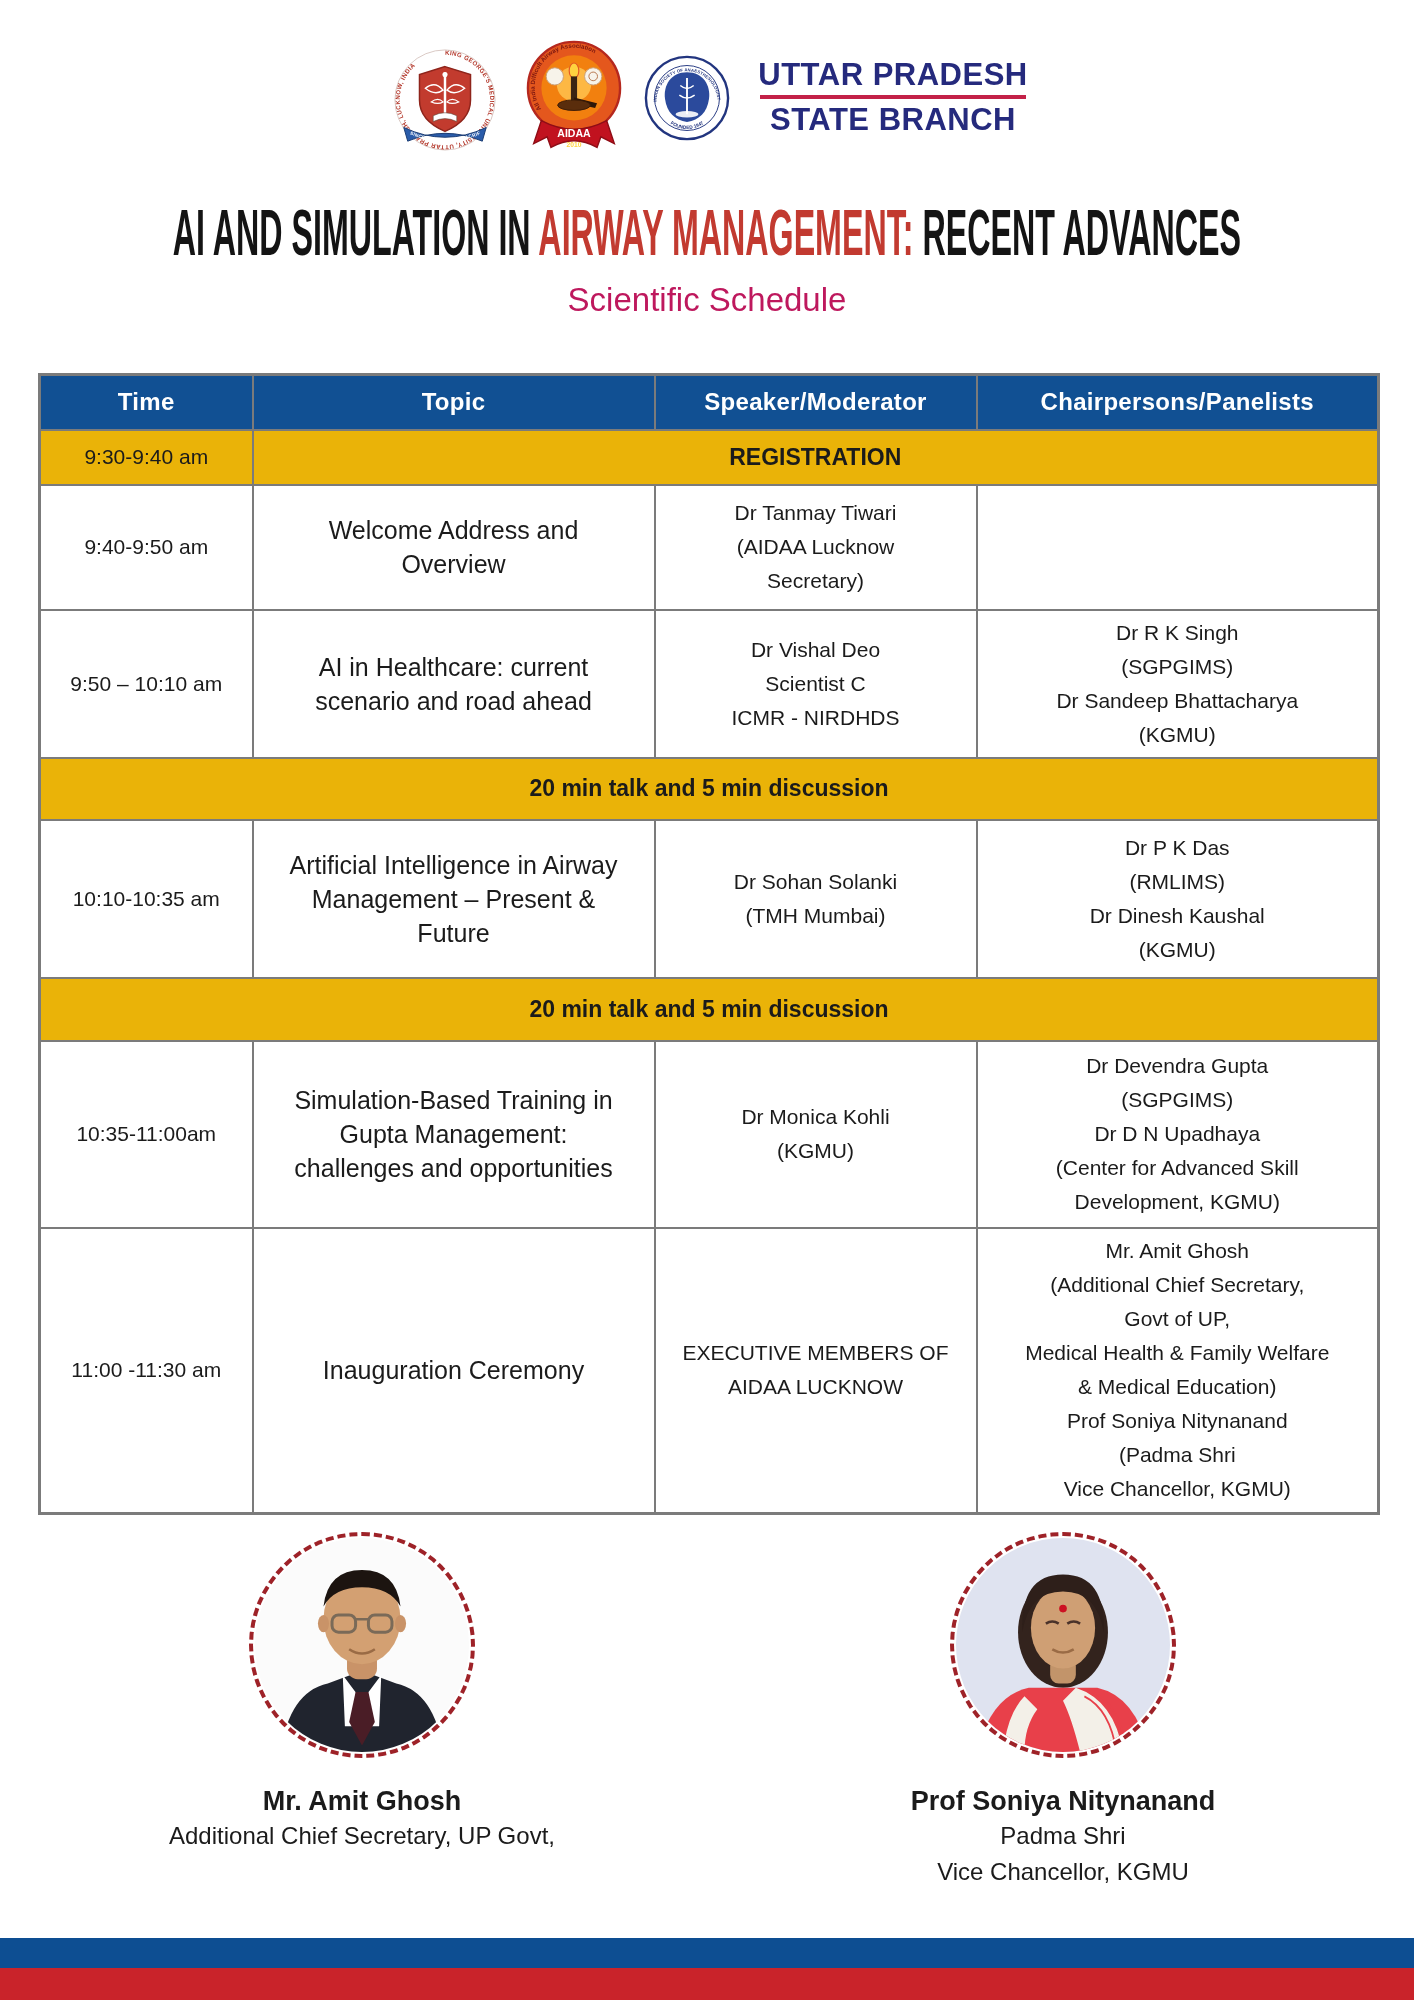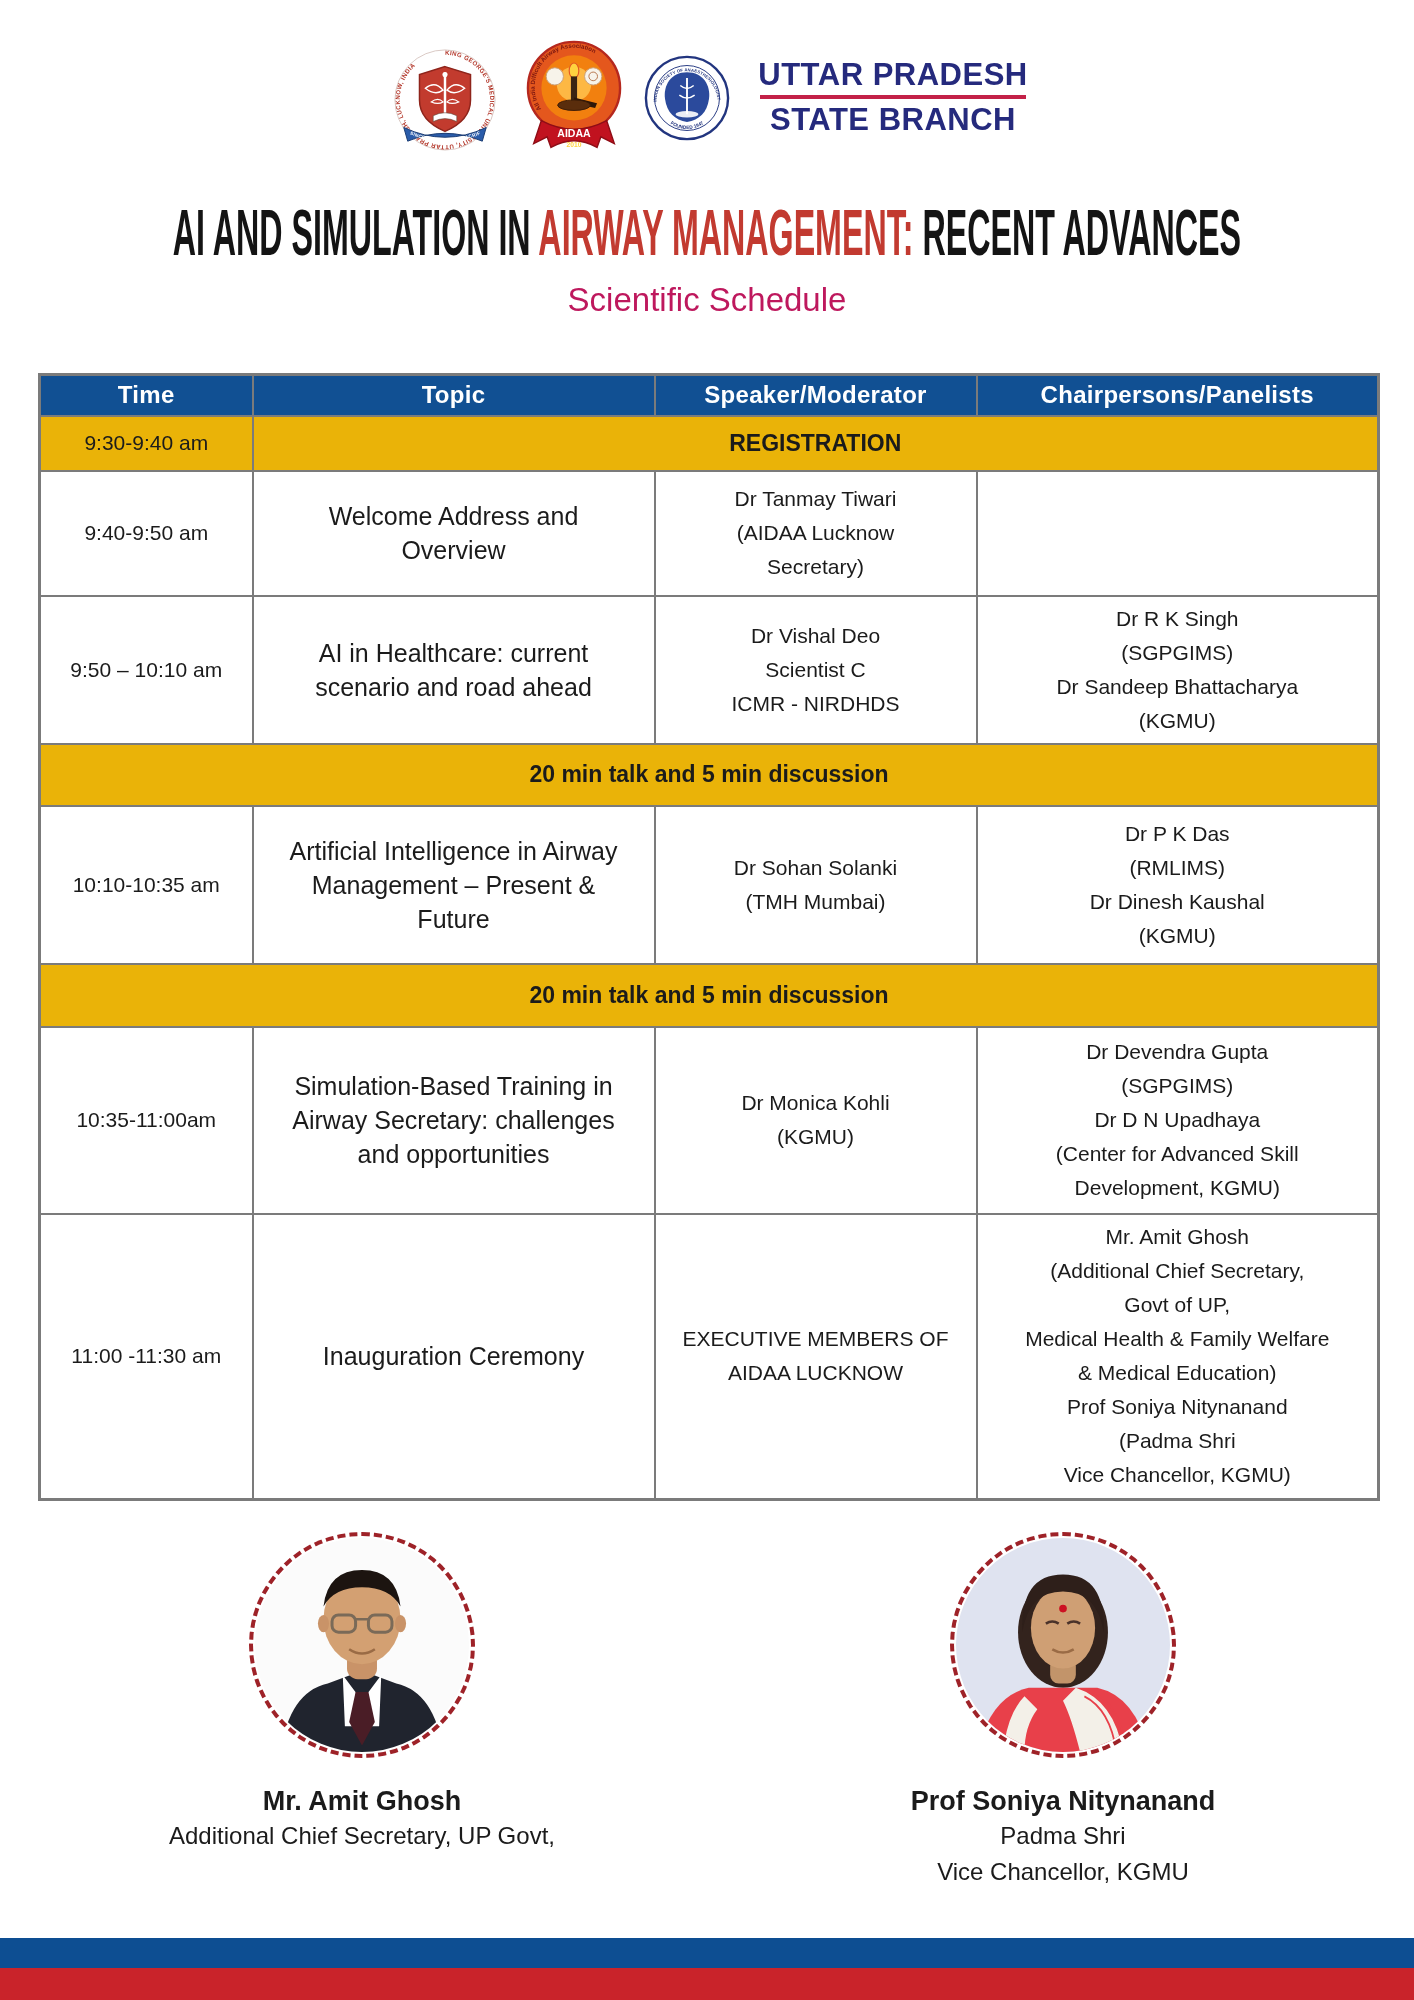--- a/index.html
+++ b/index.html
@@ -21,21 +21,21 @@
                color:#141414;transform:scale(.70,1.42);letter-spacing:0;}
   .title-red{color:#c23a30;}
   .subtitle{position:absolute;top:281px;left:0;width:100%;text-align:center;
             font-size:33px;color:#be185d;}
 
   
   table.schedule{position:absolute;left:38px;top:373px;width:1339px;
                  border-collapse:collapse;table-layout:fixed;border:3px solid #7b7b7b;}
   .schedule th,.schedule td{border:2.5px solid #7b7b7b;text-align:center;vertical-align:middle;
                             padding:2px 4px;overflow:hidden;}
-  .schedule thead tr{height:41px;}
+  .schedule thead tr{height:55px;}
   .schedule th{background:#115093;color:#ffffff;font-size:24px;font-weight:bold;letter-spacing:.3px;}
   tr.banner td{background:#eab308;}
   td.banner-cell{font-weight:bold;font-size:23px;}
   td.time{font-size:21px;}
   td.topic{font-size:25px;line-height:34px;padding:0 30px;}
   td.people{font-size:21px;padding:0 10px;}
   .line{line-height:34px;}
   .line.b{font-weight:normal;}
 
   
@@ -198,21 +198,21 @@
             <div class="line">(RMLIMS)</div>
             <div class="line b">Dr Dinesh Kaushal</div>
             <div class="line">(KGMU)</div>
           </td>
         </tr>
         <tr class="banner" style="height: 63px;">
           <td class="banner-cell" colspan="4">20 min talk and 5 min discussion</td>
         </tr>
         <tr style="height: 187px;">
           <td class="time">10:35-11:00am</td>
-          <td class="topic">Simulation-Based Training in Airway Secretary: challenges and opportunities</td>
+          <td class="topic">Simulation-Based Training in Gupta Management: challenges and opportunities</td>
           <td class="people">
             <div class="line b">Dr Monica Kohli</div>
             <div class="line">(KGMU)</div>
           </td>
           <td class="people">
             <div class="line b">Dr Devendra Gupta</div>
             <div class="line">(SGPGIMS)</div>
             <div class="line b">Dr D N Upadhaya</div>
             <div class="line">(Center for Advanced Skill</div>
             <div class="line">Development, KGMU)</div>

